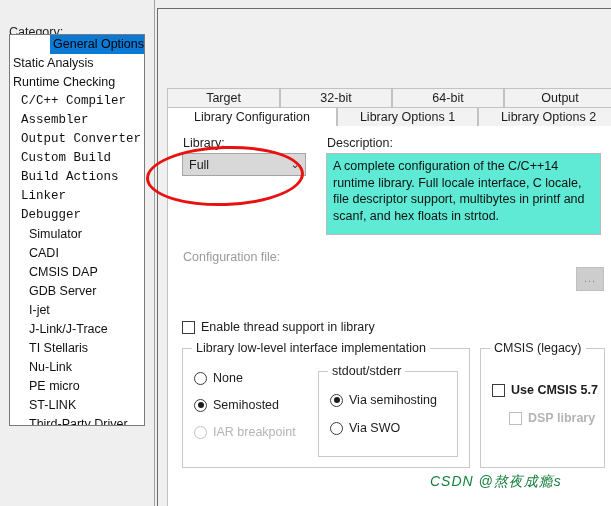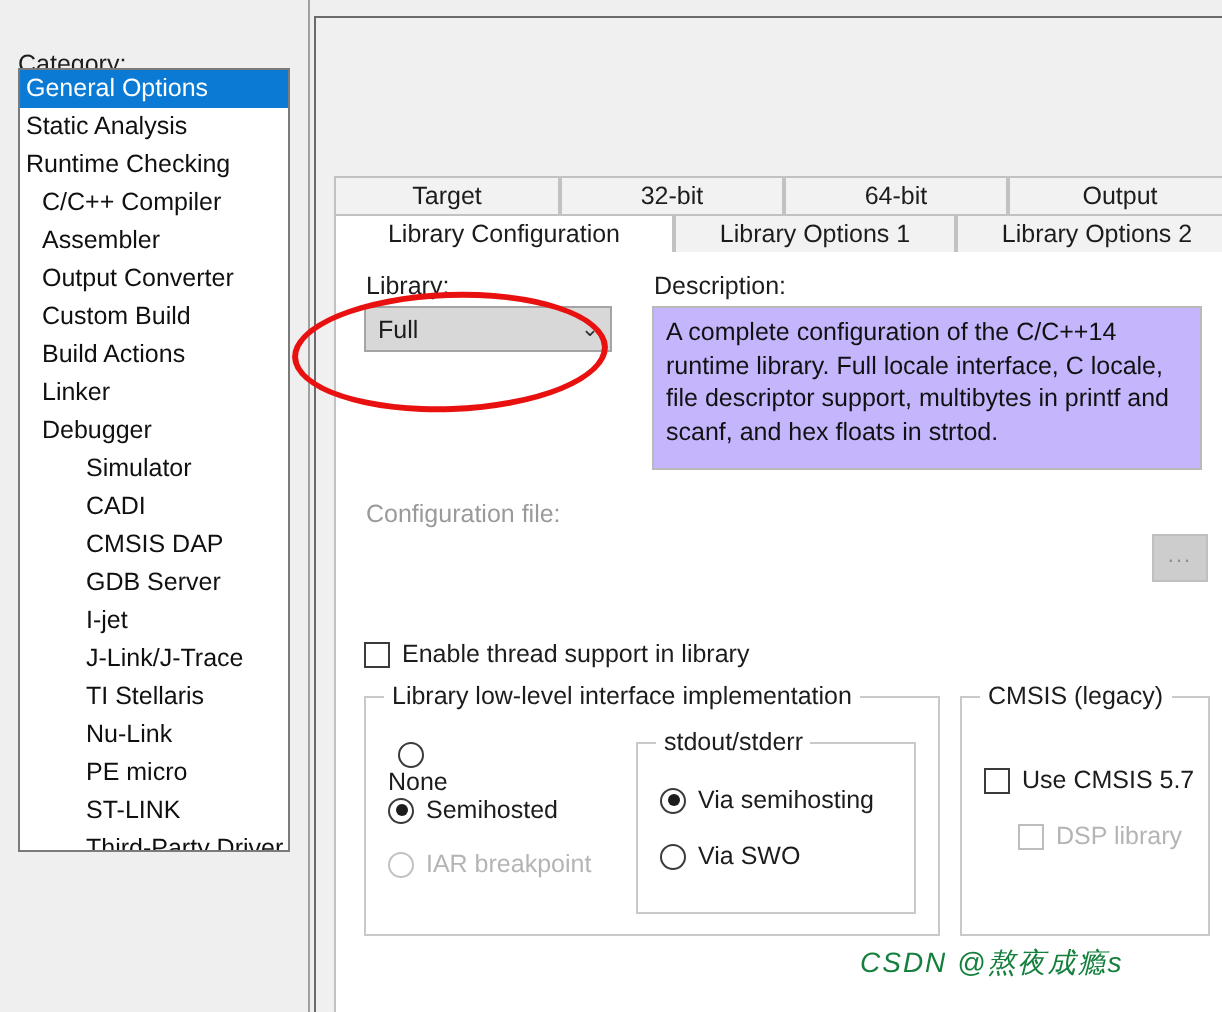--- a/index.html
+++ b/index.html
@@ -29,24 +29,24 @@
     box-sizing:border-box;
     overflow:hidden;
   }
   .cat-item{
     height:19px;line-height:19px;
     padding-left:3px;
     font-size:12.5px;
     white-space:nowrap;
     color:#101010;
   }
-  .cat-item.indent1{padding-left:11px;}
-  .cat-item.indent2{padding-left:19px;margin-left:14px;}
+  .cat-item.indent1{padding-left:11px;font-family:Liberation Mono, monospace;}
+  .cat-item.indent2{padding-left:19px;}
   .cat-item.selected{
-    background:#0a7ad4;color:#ffffff;
+    background:#0a7ad4;color:#000000;margin-left:40px;
   }
   
   #right-pane{
     position:absolute;left:157px;top:8px;width:460px;height:498px;
     background:#f0f0f0;
     border-left:1px solid #6b6b6b;
     border-top:1px solid #6b6b6b;
     box-sizing:border-box;
   }
   
@@ -95,21 +95,21 @@
   }
   #library-select .val{padding-left:6px;font-size:12.5px;flex:1;}
   #library-select .chev{
     width:20px;text-align:center;font-size:11px;color:#333;
   }
   
   #desc-label{position:absolute;left:159px;top:10px;font-size:12.5px;}
   #desc-box{
     position:absolute;left:158px;top:27px;width:275px;height:82px;
     border:1px solid #b9b9b9;
-    background:#c4b5fd;
+    background:#5eead4;
     box-sizing:border-box;
     padding:4px 6px 0 6px;
     font-size:12.5px;
     line-height:16.5px;
     color:#111;
   }
   
   #cfg-label{position:absolute;left:15px;top:124px;font-size:12.5px;color:#9a9a9a;}
   #cfg-input{
     position:absolute;left:14px;top:142px;width:388px;height:22px;
@@ -148,21 +148,21 @@
     width:13px;height:13px;border:1px solid #3b3b3b;border-radius:50%;
     background:#fff;box-sizing:border-box;margin-right:6px;flex:none;
     position:relative;
   }
   .rdo.on::after{
     content:"";position:absolute;left:2.5px;top:2.5px;
     width:6px;height:6px;border-radius:50%;background:#1c1c1c;
   }
   .rdo.dim{border-color:#c2c2c2;}
   .dimtext{color:#b4b4b4;}
-  .cbx-row{position:absolute;display:flex;align-items:flex-end;font-size:12.5px;}
+  .cbx-row{position:absolute;display:flex;align-items:flex-end;font-size:12.5px;font-weight:bold;}
   
   #red-ellipse{
     position:absolute;left:146px;top:146px;width:158px;height:60px;
     border:3px solid #e8110f;border-radius:50%;
     box-sizing:border-box;
     transform:rotate(-2deg);
     pointer-events:none;z-index:50;
   }
   
   #watermark{
@@ -233,21 +233,21 @@
     <div id="cfg-browse">...</div>
 
     <div id="thread-row">
       <span class="cbx"></span>
       <span>Enable thread support in library</span>
     </div>
 
     <div class="group" id="grp-lowlevel">
       <span class="legend">Library low-level interface implementation</span>
 
-      <div class="radio-row" style="left:11px;top:22px;flex-direction:column;">
+      <div class="radio-row" style="left:11px;top:22px;">
         <span class="rdo"></span>
         <span>None</span>
       </div>
       <div class="radio-row" style="left:11px;top:49px;">
         <span class="rdo on"></span>
         <span>Semihosted</span>
       </div>
       <div class="radio-row" style="left:11px;top:76px;">
         <span class="rdo dim"></span>
         <span class="dimtext">IAR breakpoint</span>

